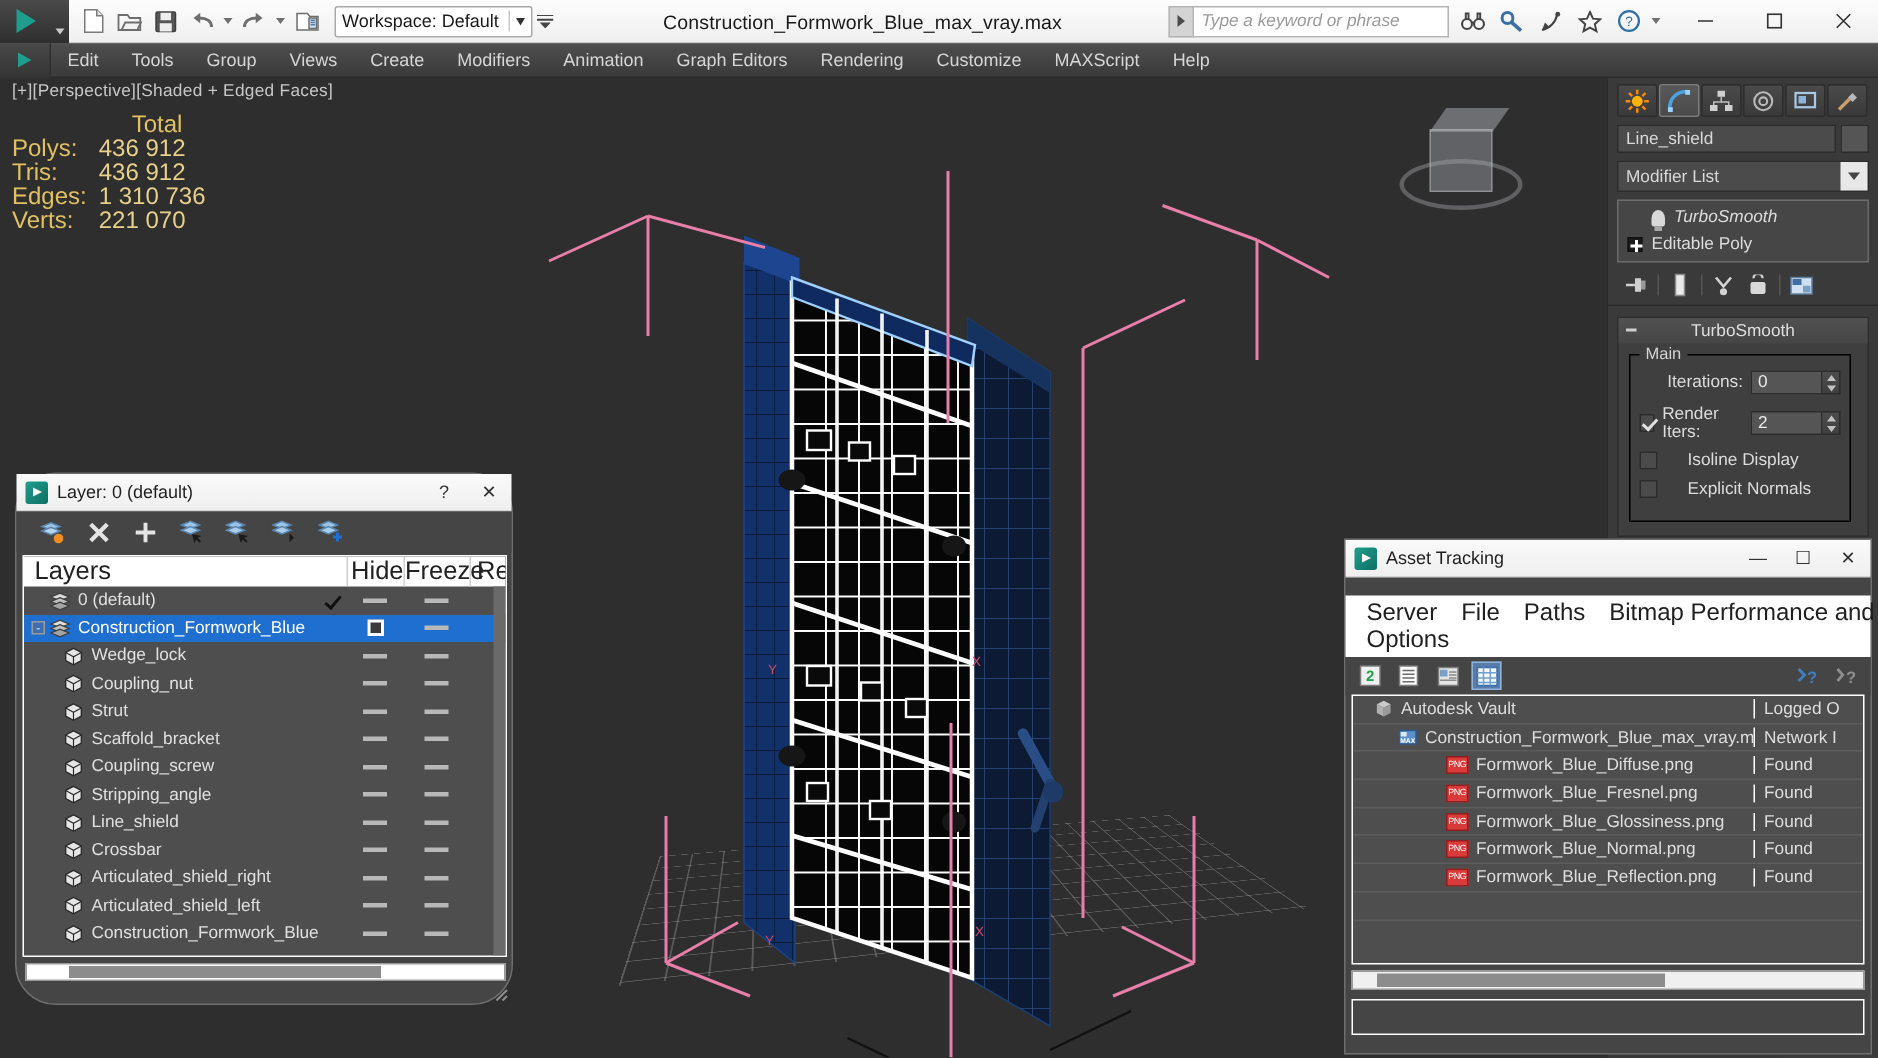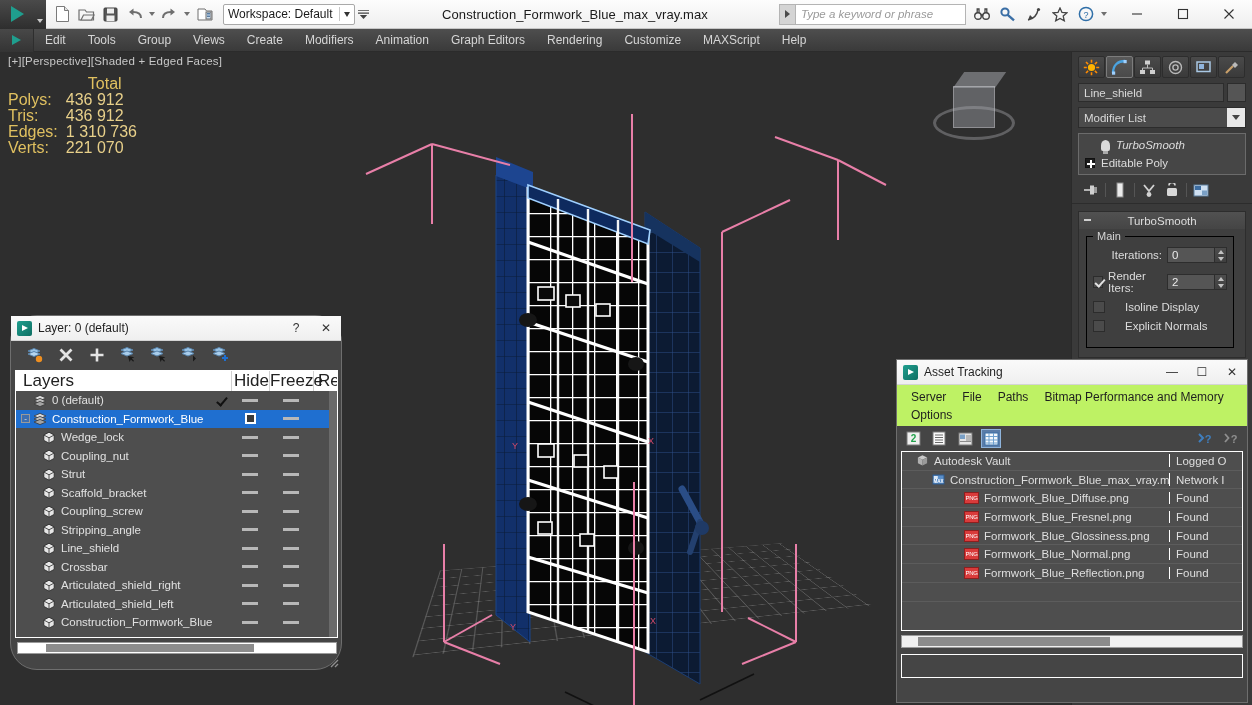--- a/index.html
+++ b/index.html
@@ -287,21 +287,21 @@
   }
   .layer-hscroll{
     margin:4px 4px 0 6px; height:12px; background:#fff; border:1px solid #9a9a9a; position:relative;
   }
   .layer-hscroll .thumb{ position:absolute;left:28px;top:1px;width:208px;height:8px;background:#8c8c8c; }
   .layer-resize{ position:absolute; right:2px; bottom:1px; width:12px;height:12px; cursor:nwse-resize;}
 
   
   #assetDialog{ left:896px; top:359px; width:352px; height:344px; }
   .at-menu{
-    background:#bef264; color:#1f1f1f; font-size:12px; padding:3px 0 2px 0;
+    background:#ffffff; color:#1f1f1f; font-size:16px; padding:3px 0 2px 0;margin-top:12px;
   }
   .at-menu .row{ display:flex; align-items:center; padding-left:6px; height:18px;}
   .at-menu .mi{ padding:0 8px; cursor:pointer; white-space:nowrap;}
   .at-tools{
     height:25px; background:#454545; display:flex; align-items:center; gap:6px; padding:0 6px;
   }
   .atool{ width:20px;height:19px;display:flex;align-items:center;justify-content:center;cursor:pointer;border:1px solid transparent;}
   .atool.active{ background:#5a7ca8; border-color:#8fb4dc; }
   .at-spacer{ flex:1; }
   .at-listwrap{

